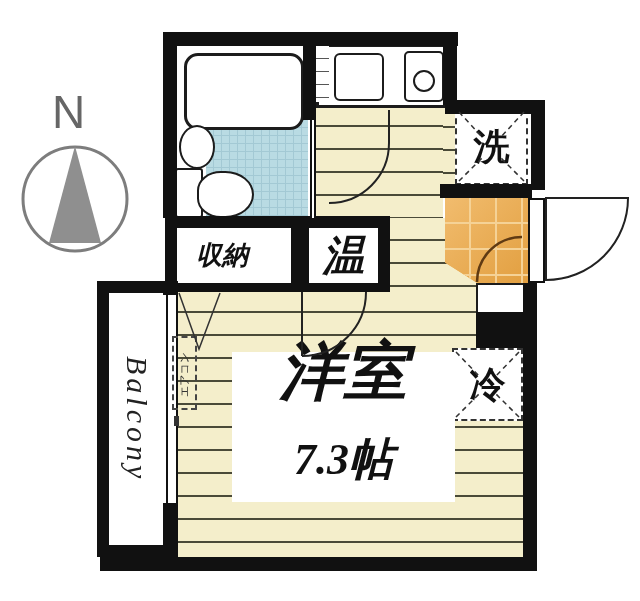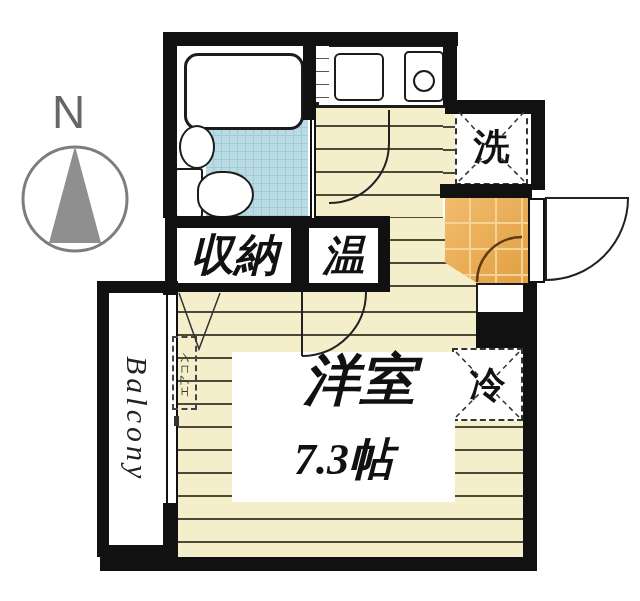--- a/index.html
+++ b/index.html
@@ -61,21 +61,21 @@
   <div class="fixture" style="left:334px;top:53px;width:46px;height:44px;border-radius:6px;"></div>
   <div class="fixture" style="left:404px;top:51px;width:36px;height:47px;border-radius:5px;"></div>
   <div class="fixture" style="left:413px;top:70px;width:18px;height:18px;border-radius:50%;"></div>
 
   <div class="genkan" style="left:445px;top:198px;width:83px;height:85px;"></div>
   <div class="fixture" style="left:476px;top:283px;width:50px;height:28px;border-width:2px;"></div>
   <div class="wall" style="left:476px;top:312px;width:61px;height:40px;"></div>
 
   <div class="wall" style="left:165px;top:216px;width:138px;height:76px;"></div>
   <div class="whitebox" style="left:177px;top:228px;width:114px;height:55px;"></div>
-  <div class="jp-label" style="left:177px;top:228px;width:114px;height:55px;font-size:44px;text-align:center;">収納</div>
+  <div class="jp-label" style="left:165px;top:228px;width:114px;height:55px;font-size:26px;text-align:center;">収納</div>
 
   <div class="wall" style="left:297px;top:216px;width:93px;height:76px;"></div>
   <div class="whitebox" style="left:309px;top:228px;width:69px;height:55px;"></div>
   <div class="jp-label" style="left:309px;top:228px;width:69px;height:55px;font-size:42px;">温</div>
 
   <div class="dashedbox" style="left:455px;top:108px;width:73px;height:77px;"></div>
   <div class="jp-label upright" style="left:455px;top:108px;width:73px;height:77px;font-size:36px;">洗</div>
 
   <div class="dashedbox" style="left:452px;top:348px;width:71px;height:73px;"></div>
   <div class="jp-label upright" style="left:452px;top:348px;width:71px;height:73px;font-size:36px;">冷</div>
@@ -101,21 +101,21 @@
 
   <div class="wall" style="left:163px;top:281px;width:15px;height:14px;"></div>
   <div class="wall" style="left:163px;top:503px;width:15px;height:54px;"></div>
   <div class="window" style="left:166px;top:295px;width:12px;height:208px;"></div>
   <div class="abs" style="left:174px;top:416px;width:5px;height:10px;background:#333;"></div>
 
   <div class="abs" style="left:172px;top:336px;width:25px;height:74px;border:2px dashed #444;box-sizing:border-box;"></div>
   <div class="aircon-text" style="left:156px;top:367px;width:56px;text-align:center;">エアコン</div>
 
   <div class="whitebox" style="left:232px;top:352px;width:223px;height:150px;"></div>
-  <div class="jp-label" style="left:232px;top:344px;width:223px;height:72px;font-size:56px;padding-left:16px;">洋室</div>
+  <div class="jp-label" style="left:232px;top:336px;width:223px;height:72px;font-size:64px;">洋室</div>
   <div class="jp-label" style="left:232px;top:424px;width:223px;height:72px;font-size:44px;">7.3帖</div>
 
   <svg class="overlay" width="640" height="601" viewBox="0 0 640 601">
 
     <path d="M 546 198 L 628 198 A 82 82 0 0 1 546 280 Z" fill="#ffffff" stroke="#222" stroke-width="2"></path>
 
     <path d="M 477 282 A 45 45 0 0 1 522 237" fill="none" stroke="#5f3a13" stroke-width="2.5"></path>
 
     <path d="M 366 292 A 64 64 0 0 1 302 356" fill="none" stroke="#222" stroke-width="2"></path>
     <line x1="302" y1="292" x2="302" y2="356" stroke="#222" stroke-width="2"></line>

